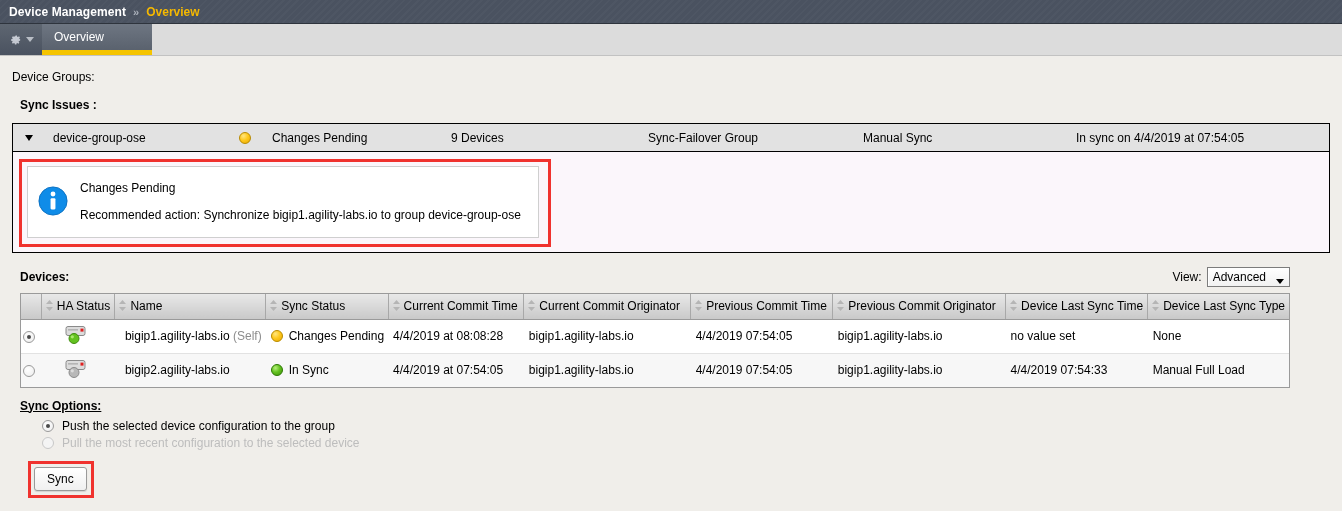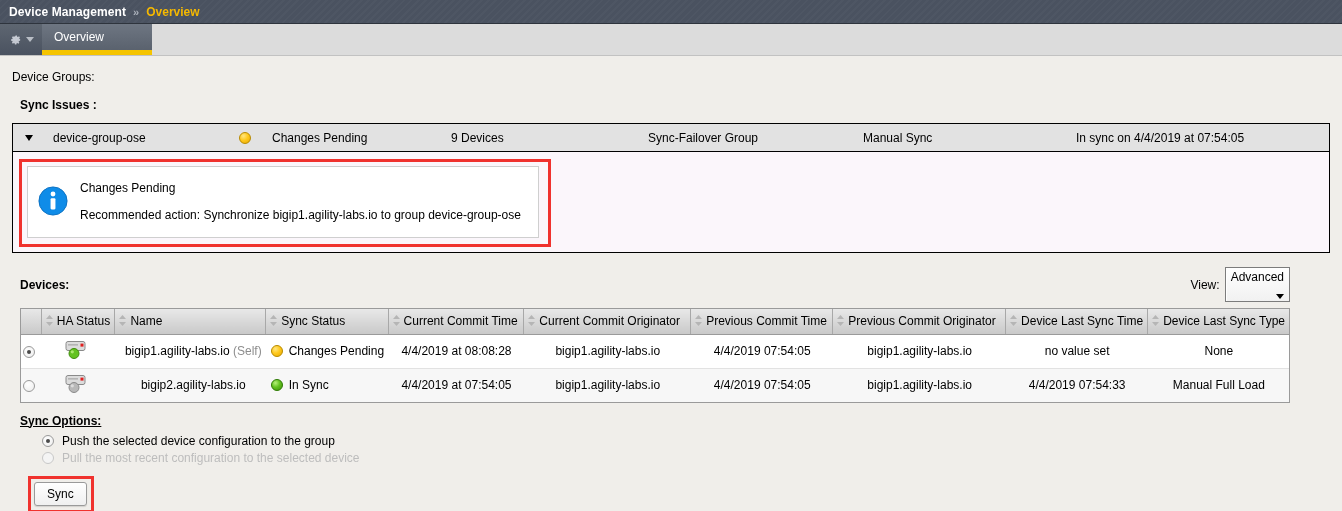--- a/index.html
+++ b/index.html
@@ -190,21 +190,20 @@
   .lbl-devices { font-weight: bold; font-size: 12px; }
   .view-wrap { display: flex; align-items: center; gap: 5px; font-size: 12px; }
   .view-select {
     border: 1px solid #7c7c7c;
     background: linear-gradient(to bottom,#ffffff 0%, #f1f1f1 100%);
     padding: 2px 5px;
     font-size: 12px;
     display: flex; align-items: flex-end; gap: 10px;
     cursor: pointer;
     box-shadow: inset 1px 1px 0 #fff;
-    flex-direction: column;
   }
   .sel-caret {
     width: 0; height: 0;
     border-left: 4px solid transparent;
     border-right: 4px solid transparent;
     border-top: 5px solid #000;
   }
 
   
   .tbl-wrap { margin-left: 8px; margin-right: 40px; border: 1px solid #9a9a9a; }
@@ -230,21 +229,20 @@
     display: inline-block;
     width: 9px;
     margin-right: 3px;
     vertical-align: middle;
   }
   table.devices td {
     border-bottom: 1px solid #e2e2e2;
     padding: 5px 4px 5px 5px;
     height: 28px;
     white-space: nowrap;
-    text-align: center;
   }
   tr.alt td { background: #f7f7f7; }
   tr.row-last td { border-bottom: none; }
   .cell-center { text-align: center; padding-left: 0 !important; }
   .self-txt { color: #8d8d8d; }
   .name-cell { padding-left: 10px !important; }
   .sync-cell { display: flex; align-items: center; }
 
   
   .radio {

